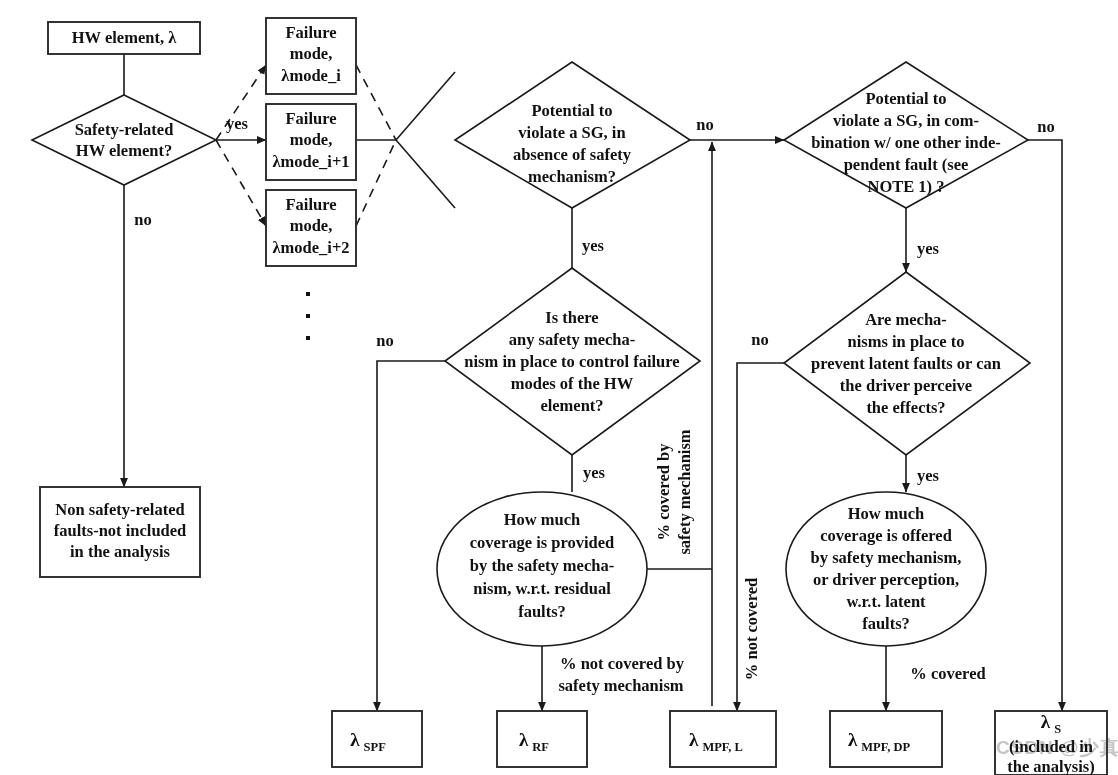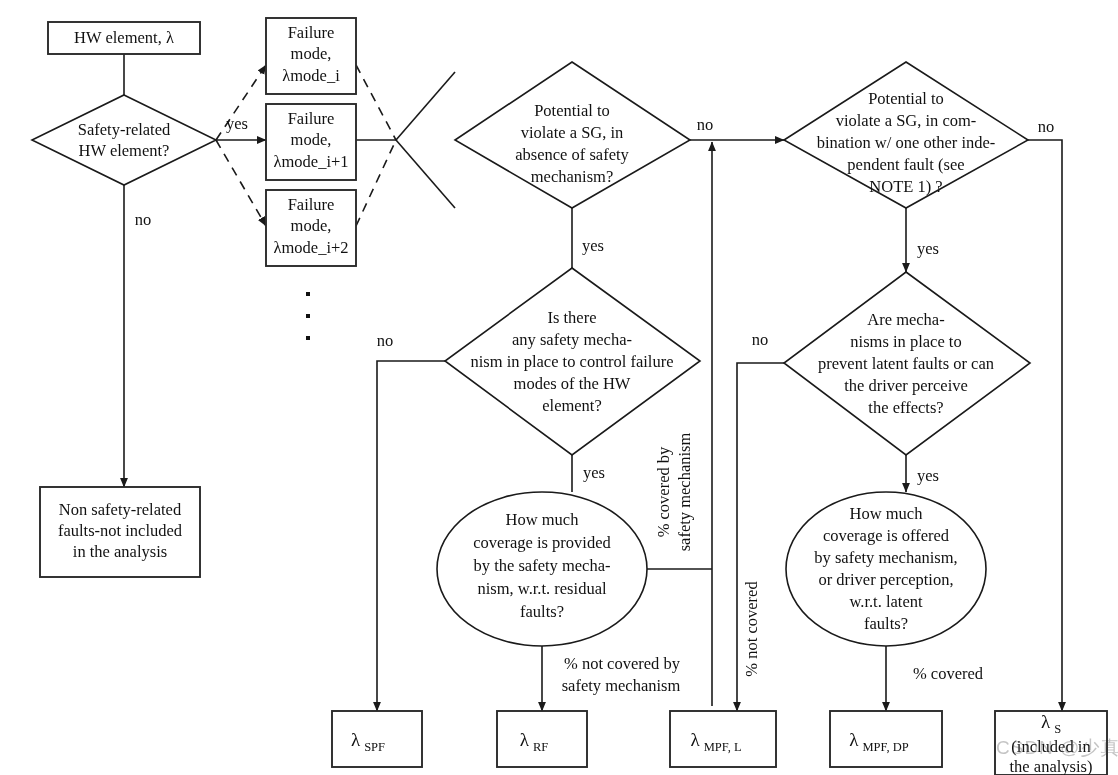--- a/index.html
+++ b/index.html
@@ -1,17 +1,17 @@
 <!DOCTYPE html>
 <html><head>
 <meta charset="utf-8">
 <style>
   html,body{margin:0;padding:0;background:#ffffff;}
   body{font-family:"Liberation Serif","DejaVu Serif",serif;}
-  #stage{position:relative;width:1118px;height:775px;background:#fff;overflow:hidden;}
+  #stage{position:relative;width:1118px;height:775px;background:#fff;overflow:hidden;font-weight:bold;}
   svg{position:absolute;left:0;top:0;}
   .shape{fill:#ffffff;stroke:#1a1a1a;stroke-width:1.6;}
   .shape-box{fill:#ffffff;stroke:#2a2a2a;stroke-width:1.9;}
   .edge{fill:none;stroke:#1a1a1a;stroke-width:1.6;}
   .edge-dash{fill:none;stroke:#1a1a1a;stroke-width:1.6;stroke-dasharray:9 7;}
   text{fill:#111111;font-family:"Liberation Serif","DejaVu Serif",serif;}
   .t-node{font-size:16.5px;text-anchor:middle;dominant-baseline:middle;}
   .t-lbl{font-size:16.5px;text-anchor:middle;dominant-baseline:middle;}
   .t-sub{font-size:12.5px;}
   .t-lam{font-size:19px;text-anchor:middle;}

